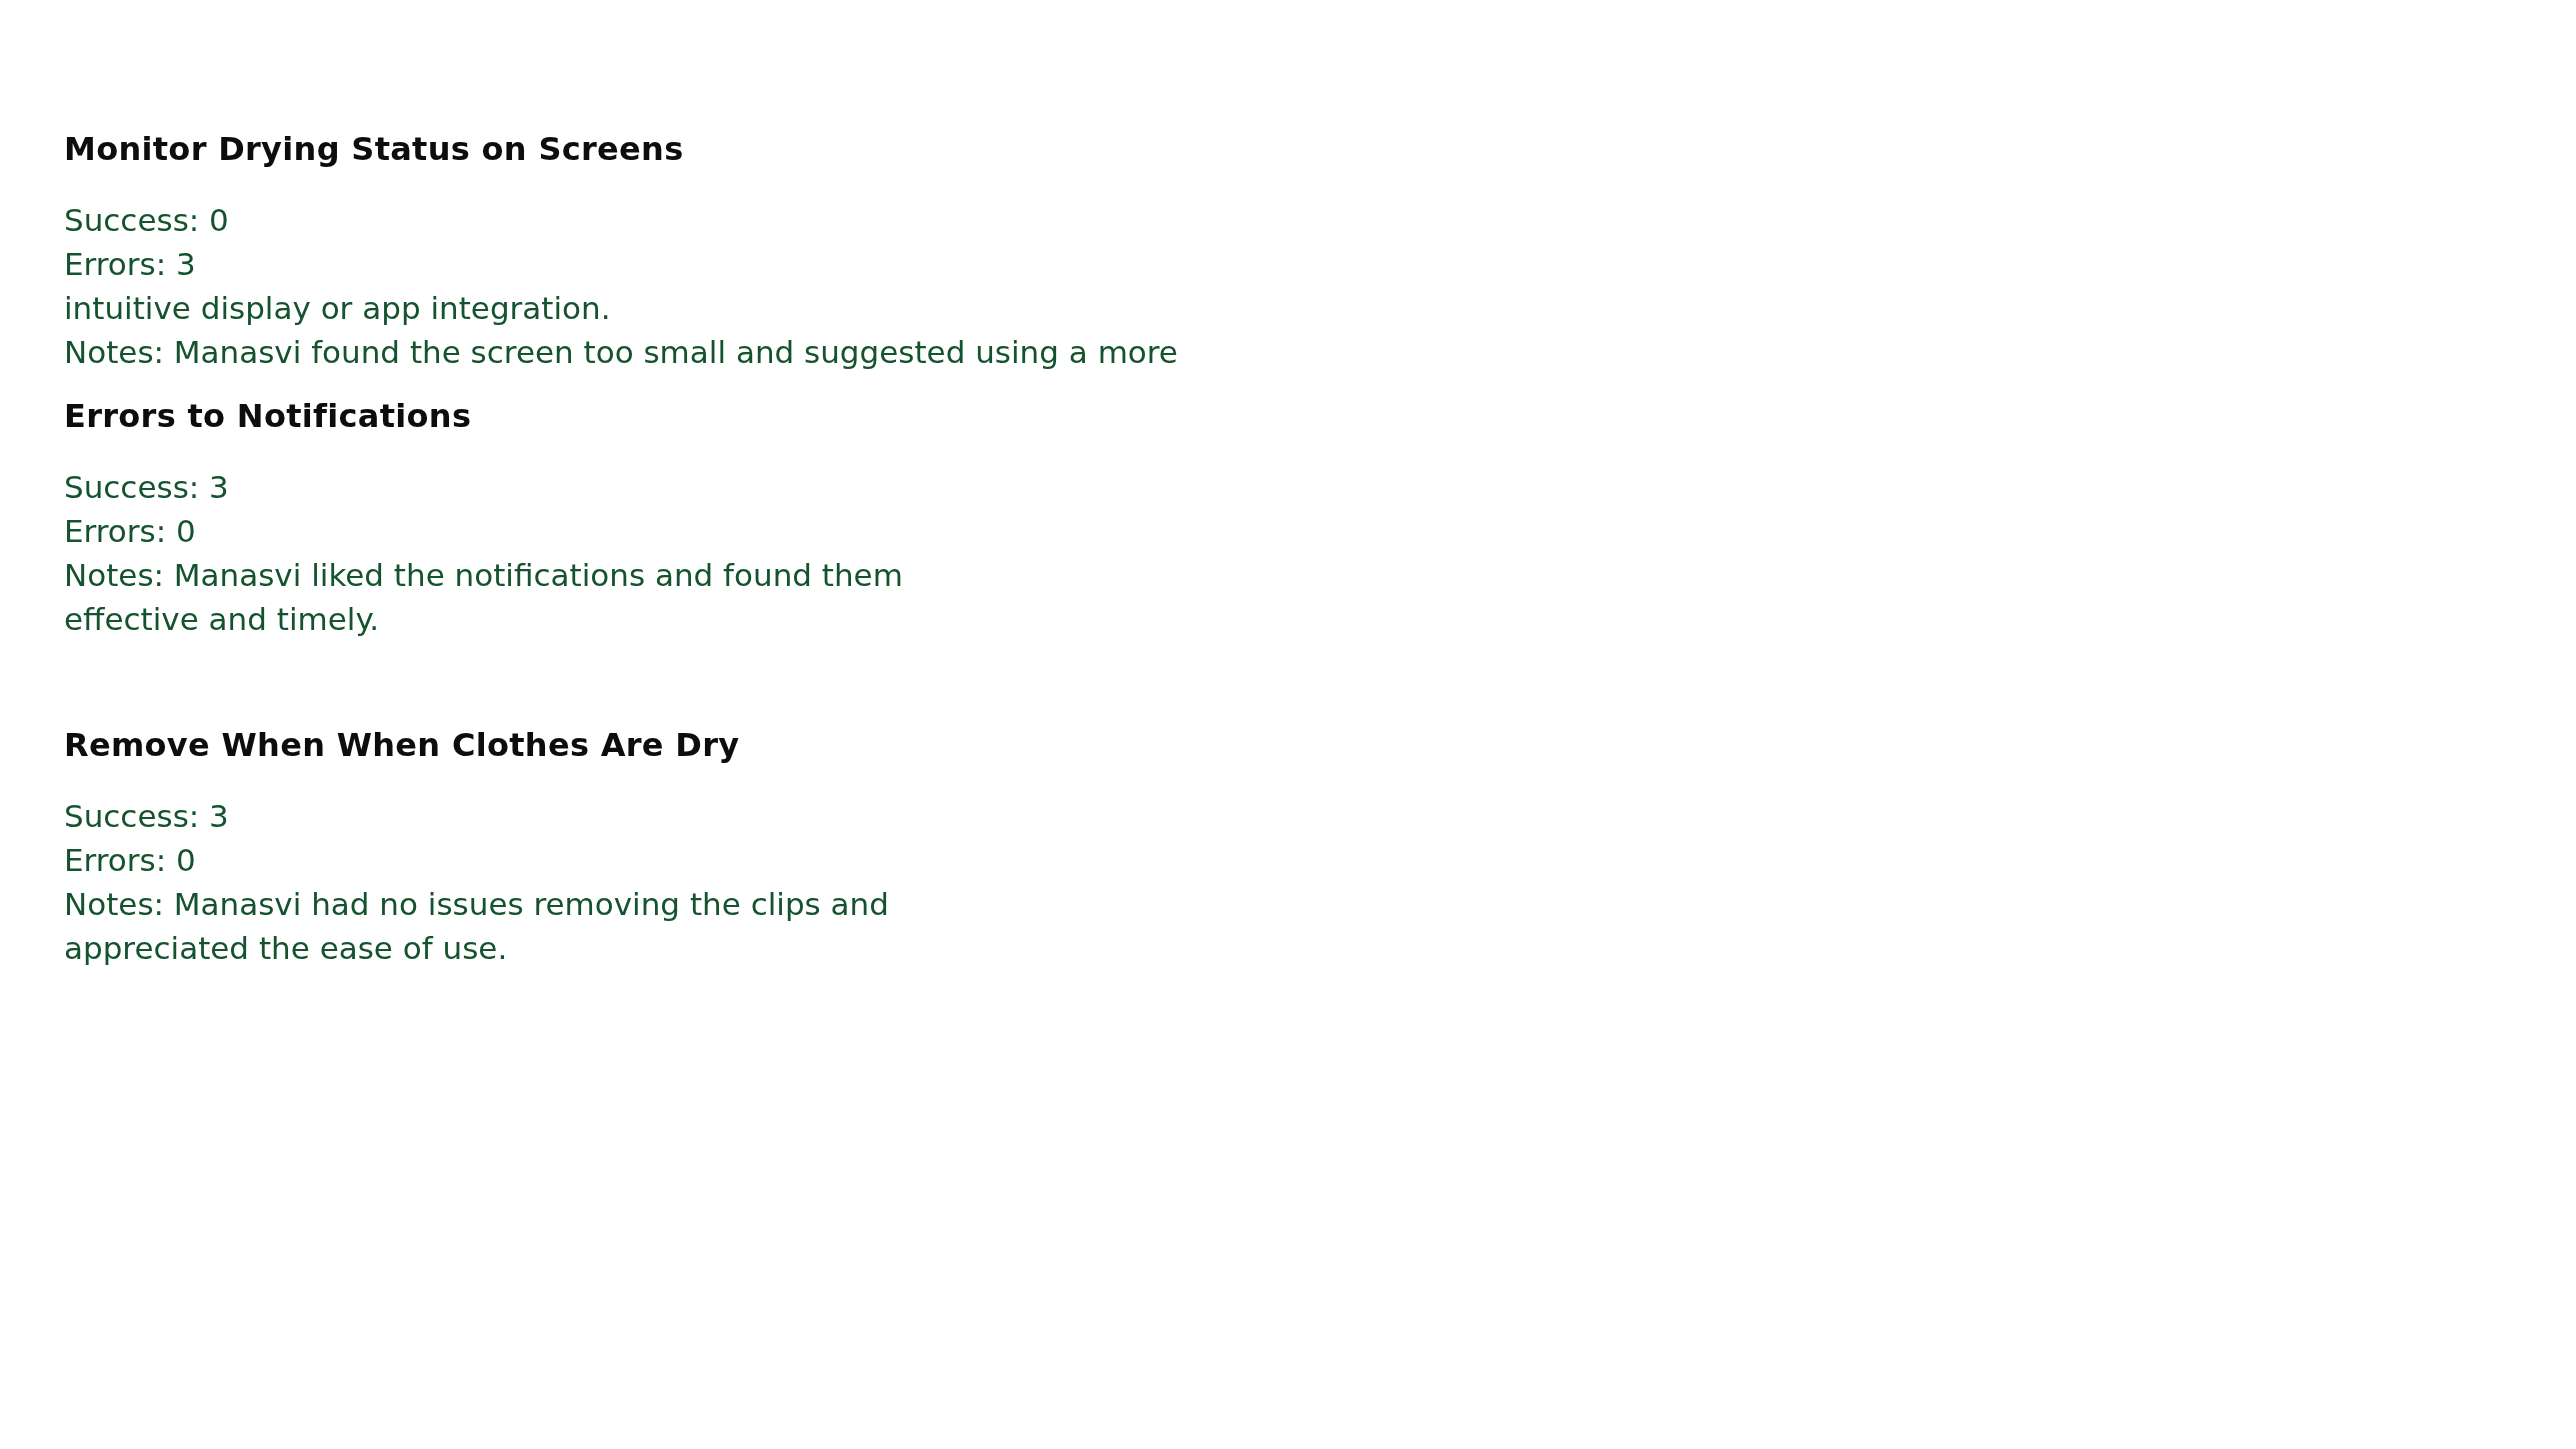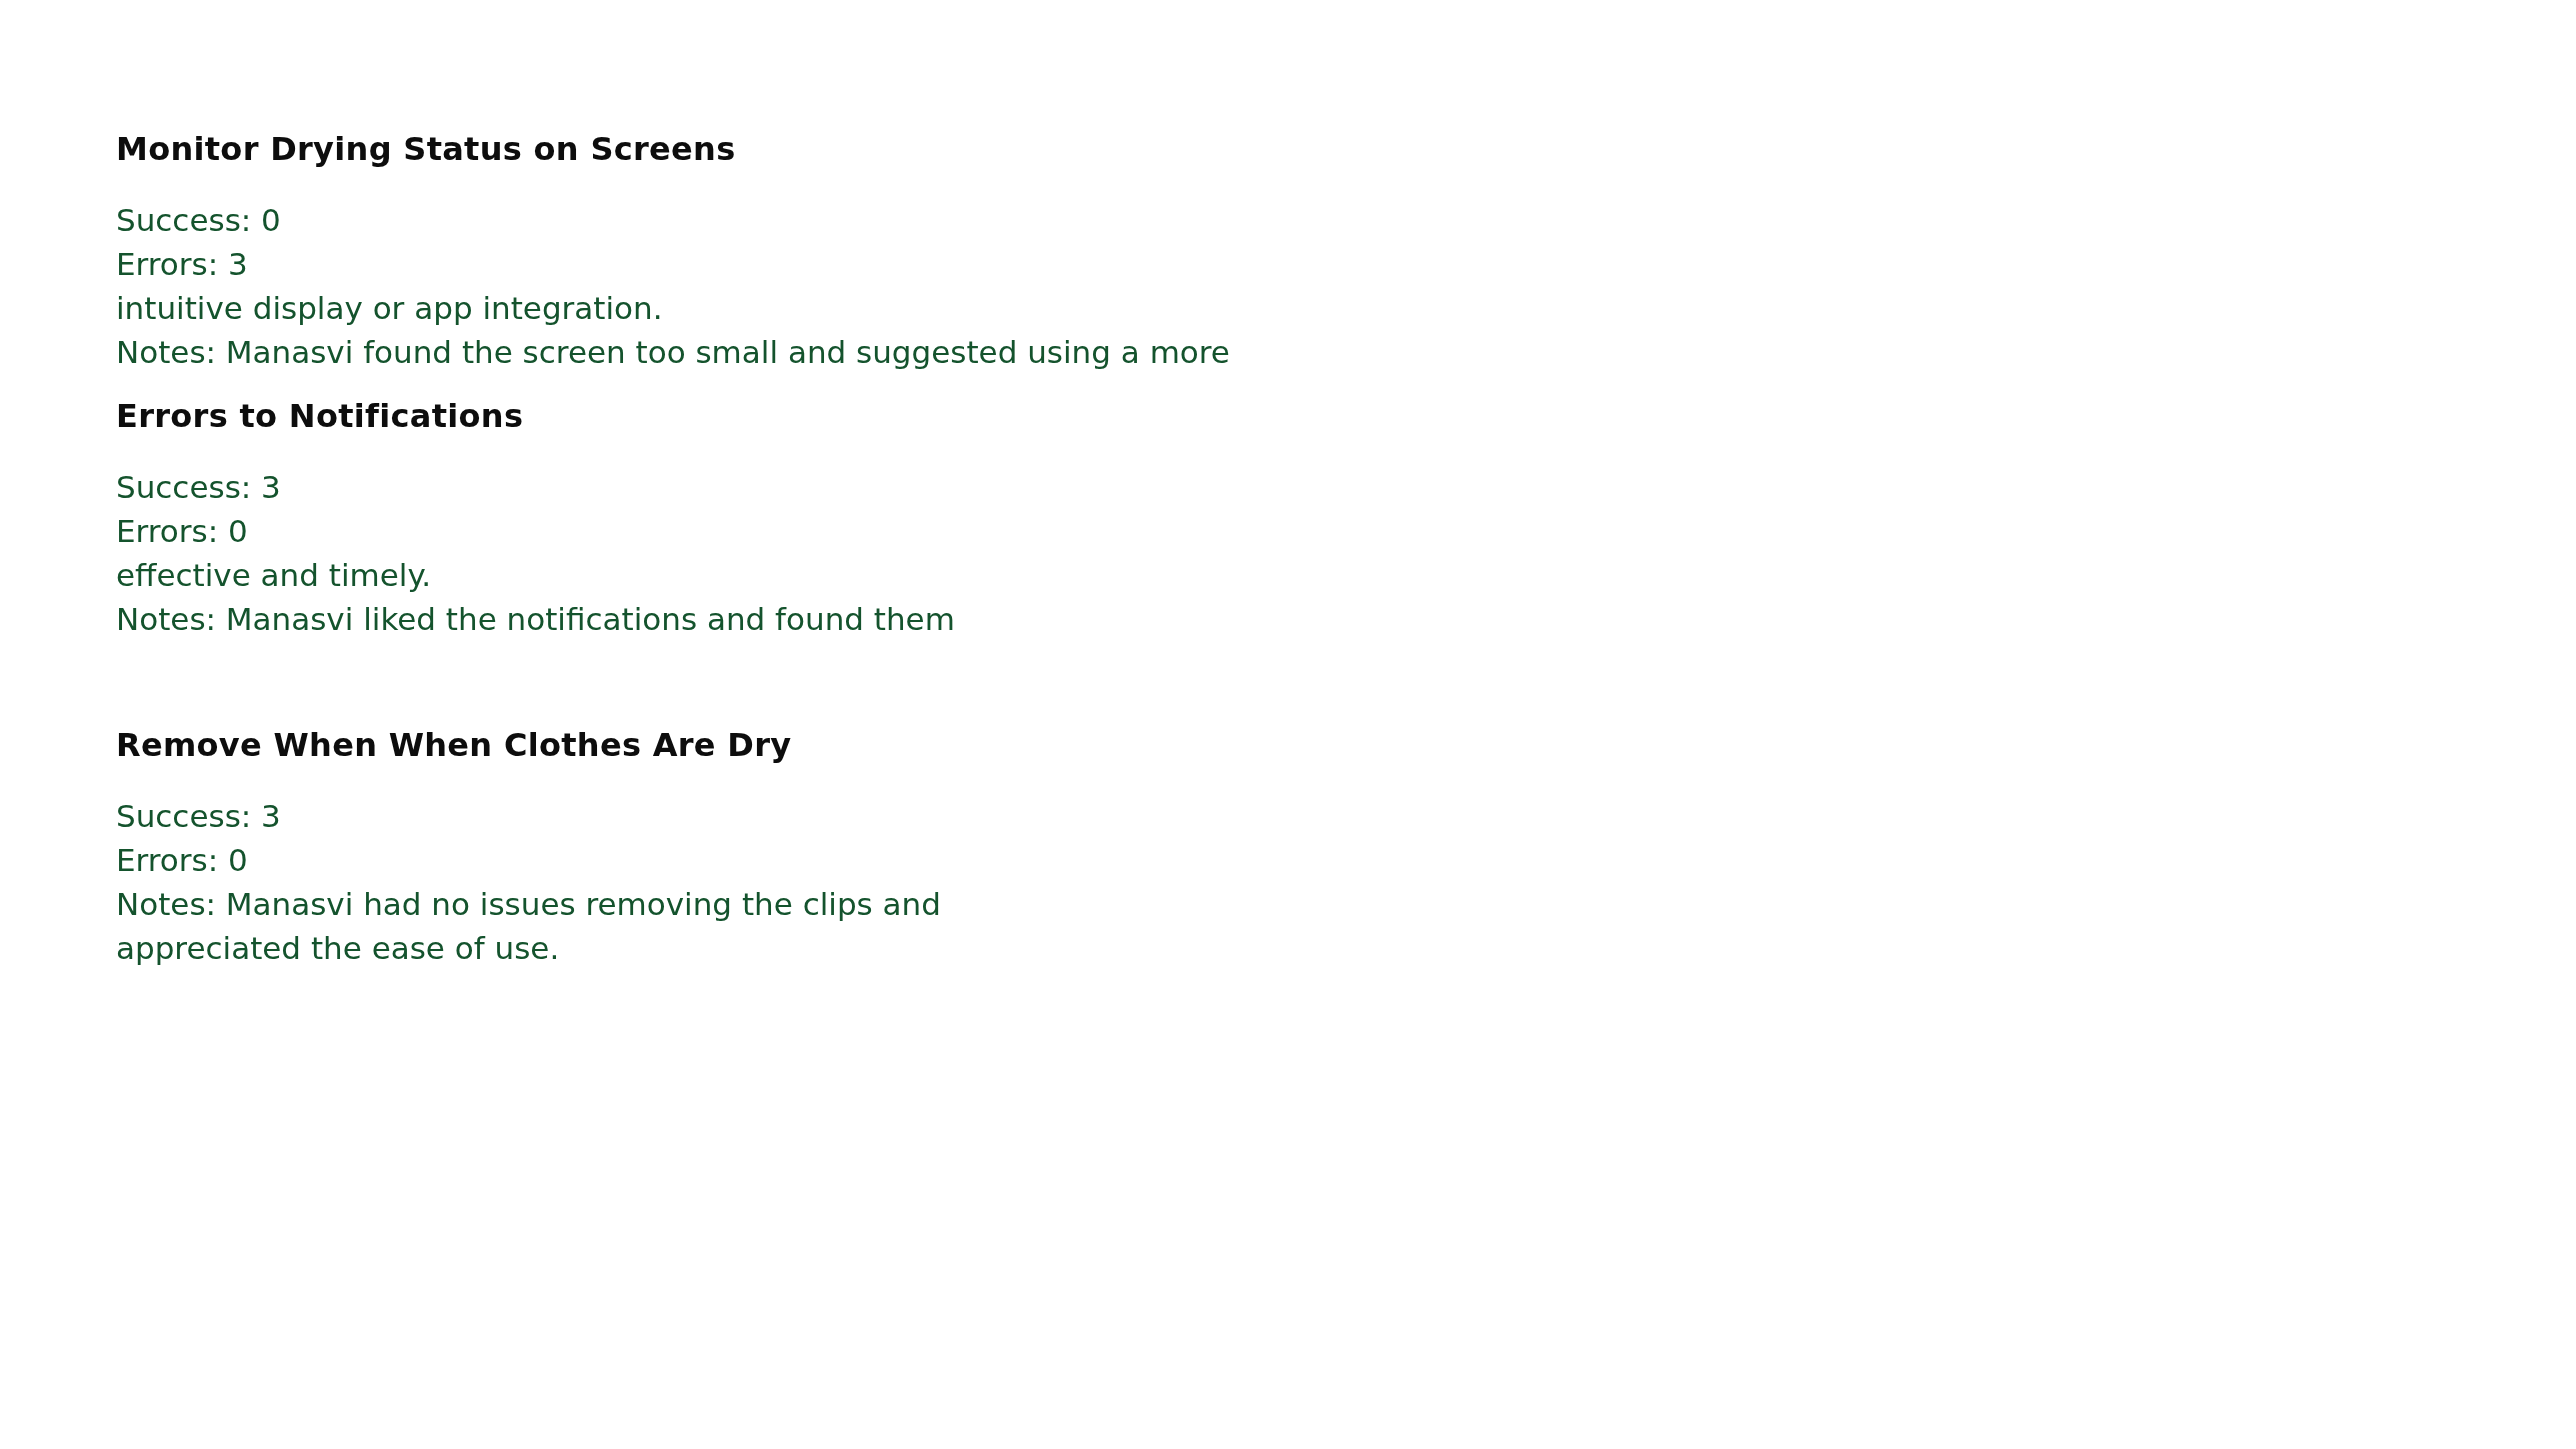--- a/index.html
+++ b/index.html
@@ -12,21 +12,21 @@
     height: 1449px;
     font-family: "DejaVu Sans", sans-serif;
     color: #141414;
     -webkit-font-smoothing: antialiased;
   }
   .page {
     position: relative;
     width: 2576px;
     height: 1449px;
     box-sizing: border-box;
-    padding: 129px 0 0 116px;
+    padding: 129px 0 0 64px;
   }
   .section {
     max-width: 1717px;
   }
   .section-title {
     font-size: 32px;
     font-weight: bold;
     letter-spacing: 0.3px;
     line-height: 1.25;
     margin: 0 0 29px 0;
@@ -61,22 +61,22 @@
     </p>
   </div>
 
   <div class="gap-small"></div>
 
   <div class="section">
     <h2 class="section-title">Errors to Notifications</h2>
     <p class="section-body">
       <span class="line">Success: 3</span>
       <span class="line">Errors: 0</span>
+      <span class="line">Notes: Manasvi liked the notifications and found them</span>
       <span class="line">effective and timely.</span>
-      <span class="line">Notes: Manasvi liked the notifications and found them</span>
     </p>
   </div>
 
   <div class="gap-large"></div>
 
   <div class="section">
     <h2 class="section-title">Remove When When Clothes Are Dry</h2>
     <p class="section-body">
       <span class="line">Success: 3</span>
       <span class="line">Errors: 0</span>

